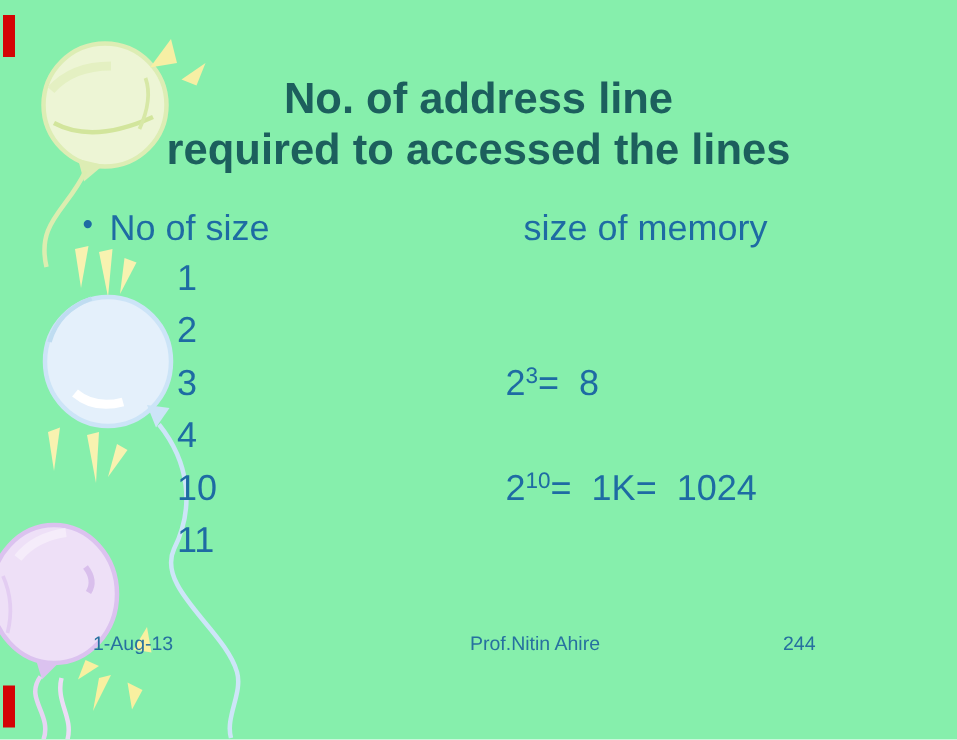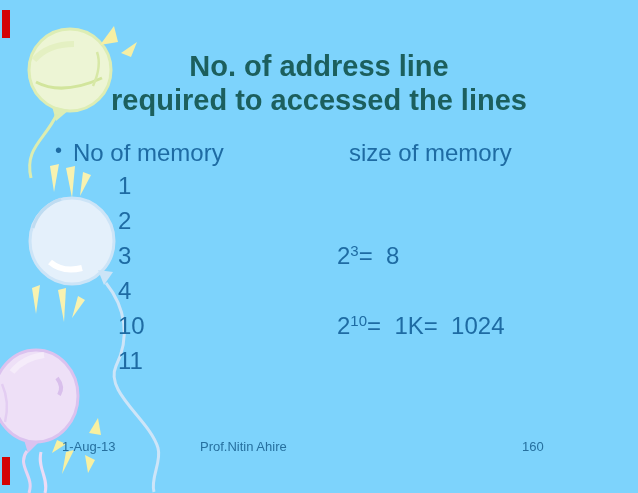--- a/index.html
+++ b/index.html
@@ -1,41 +1,41 @@
 <!DOCTYPE html>
 <html><head>
 <meta charset="utf-8">
 <style>
   html,body{margin:0;padding:0;background:#fff;}
   .slide{
-    position:relative;width:638px;height:493px;background:#7dd3fc;
+    position:relative;width:638px;height:493px;background:#86efac;
     overflow:hidden;font-family:"Liberation Sans",sans-serif;
   }
   .bg{position:absolute;left:0;top:0;width:638px;height:493px;}
   .red-bar{position:absolute;left:2px;width:8px;height:28px;background:#d40404;}
   .red-bar.top{top:10px;}
   .red-bar.bottom{top:457px;}
   .title{
     position:absolute;left:0;top:49px;width:638px;
     text-align:center;color:#1c5f5d;font-size:29px;font-weight:bold;
     line-height:34px;letter-spacing:0px;
   }
   .content{position:absolute;left:0;top:0;width:638px;height:493px;color:#1e6ba3;}
   .hdr-row,.row{position:absolute;left:0;width:638px;height:35px;font-size:24px;}
   .hdr-row{top:139px;}
   .bullet{position:absolute;left:55px;top:0px;font-size:20px;}
   .c-hleft{position:absolute;left:73px;top:0;}
   .c-hright{position:absolute;left:333px;top:0;margin-left:16px;}
   .c-lines{position:absolute;left:118px;top:0;}
   .c-size{position:absolute;left:337px;top:0;white-space:pre;}
   .c-size sup{font-size:15px;vertical-align:8px;letter-spacing:0px;}
-  .footer{position:absolute;left:0;top:439px;width:638px;height:20px;
+  .footer{position:absolute;left:0;top:421px;width:638px;height:20px;
     font-size:13px;color:#26709f;}
   .f-date{position:absolute;left:62px;top:0;}
-  .f-author{position:absolute;left:200px;width:200px;top:0;text-align:left;}
+  .f-author{position:absolute;left:200px;width:200px;top:0;text-align:right;}
   .f-page{position:absolute;left:522px;top:0;}
 </style>
 </head>
 <body>
 
 <div class="slide">
 
   <svg class="bg" viewBox="0 0 638 493" xmlns="http://www.w3.org/2000/svg" aria-hidden="true">
 
     <g>
@@ -95,21 +95,21 @@
 
   <div class="title">
     <div>No. of address line</div>
     <div>required to accessed the lines</div>
   </div>
 
   <div class="content">
 
     <div class="hdr-row">
       <span class="bullet">•</span>
-      <span class="c-hleft">No of memory</span>
+      <span class="c-hleft">No of size</span>
       <span class="c-hright">size of memory</span>
     </div>
 
     <div class="row" style="top:172px">
       <span class="c-lines">1</span>
     </div>
 
     <div class="row" style="top:207px">
       <span class="c-lines">2</span>
     </div>
@@ -131,16 +131,16 @@
     <div class="row" style="top:347px">
       <span class="c-lines">11</span>
     </div>
 
 
   </div>
 
   <div class="footer">
     <span class="f-date">1-Aug-13</span>
     <span class="f-author">Prof.Nitin Ahire</span>
-    <span class="f-page">160</span>
+    <span class="f-page">244</span>
   </div>
 
 </div>
 
 </body></html>

